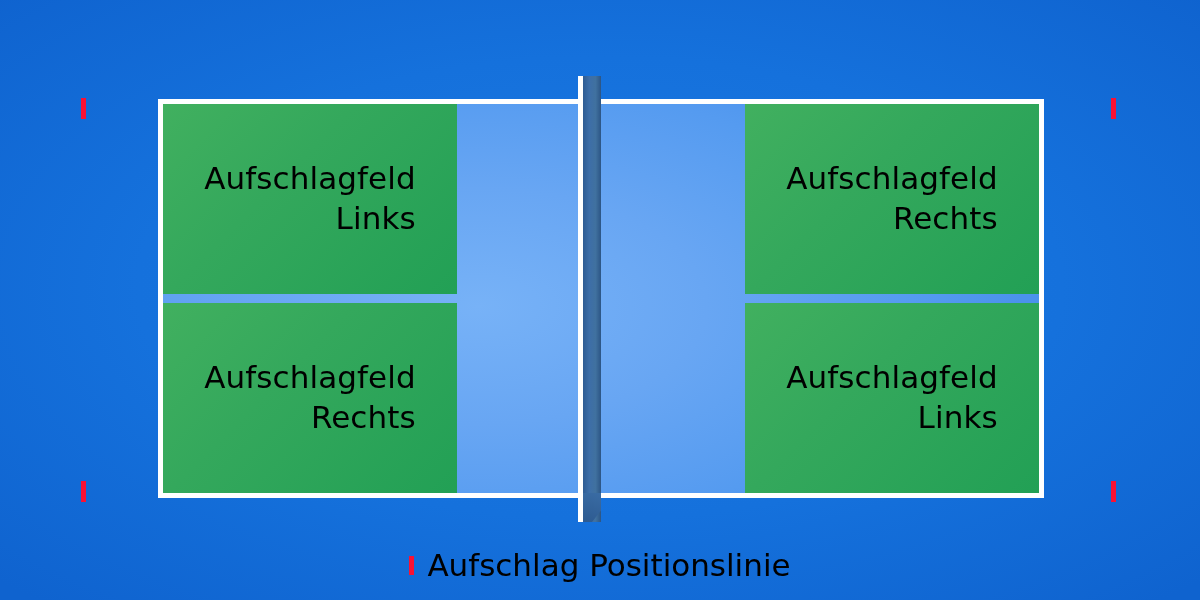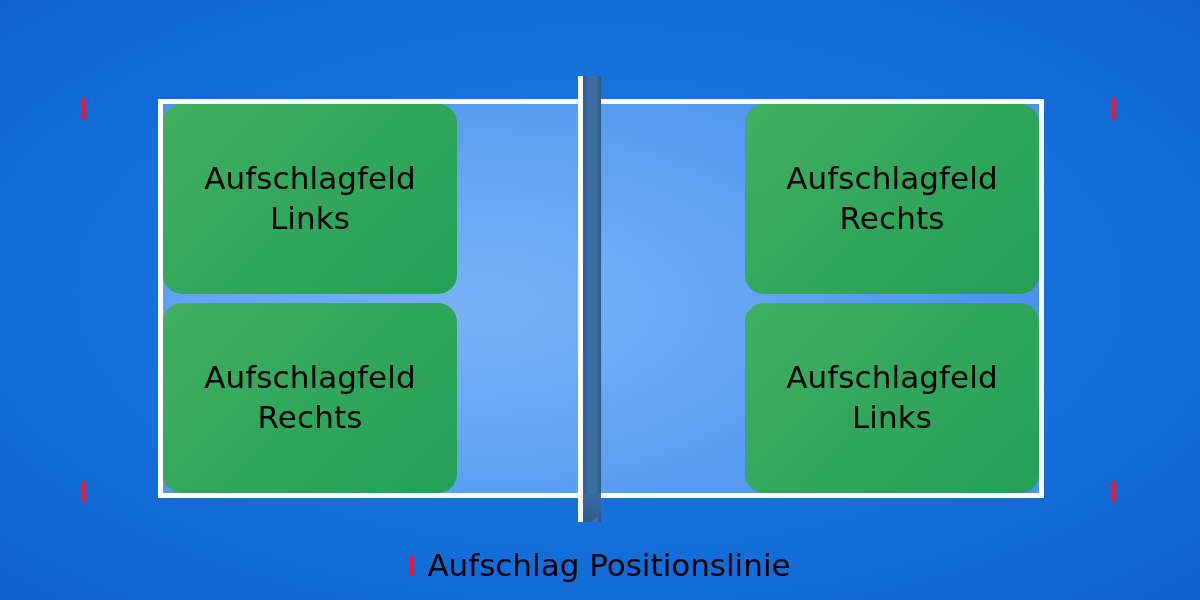--- a/index.html
+++ b/index.html
@@ -37,26 +37,25 @@
     background: radial-gradient(ellipse 62% 72% at 36% 52%, #77b2f7 0%, #68a6f3 42%, #559bf0 80%, #4b92ec 100%);
   }
 
   
   .svc {
     position: absolute;
     box-sizing: border-box;
     display: flex;
     align-items: center;
     justify-content: center;
-    text-align: center;
+    text-align: right;
     color: #000000;
     font-size: 31px;
     line-height: 1.29;
     letter-spacing: .1px;
-    border-radius: 19px;
   }
   .svc .lbl { display: block; }
 
   .svc-tl {
     left: 163px;  top: 104px;  width: 294px; height: 190px;
     background: linear-gradient(135deg, #41b05f 0%, #34a85c 40%, #22a055 100%);
   }
   .svc-bl {
     left: 163px;  top: 303px;  width: 294px; height: 190px;
     background: linear-gradient(135deg, #41b05f 0%, #34a85c 40%, #22a055 100%);

